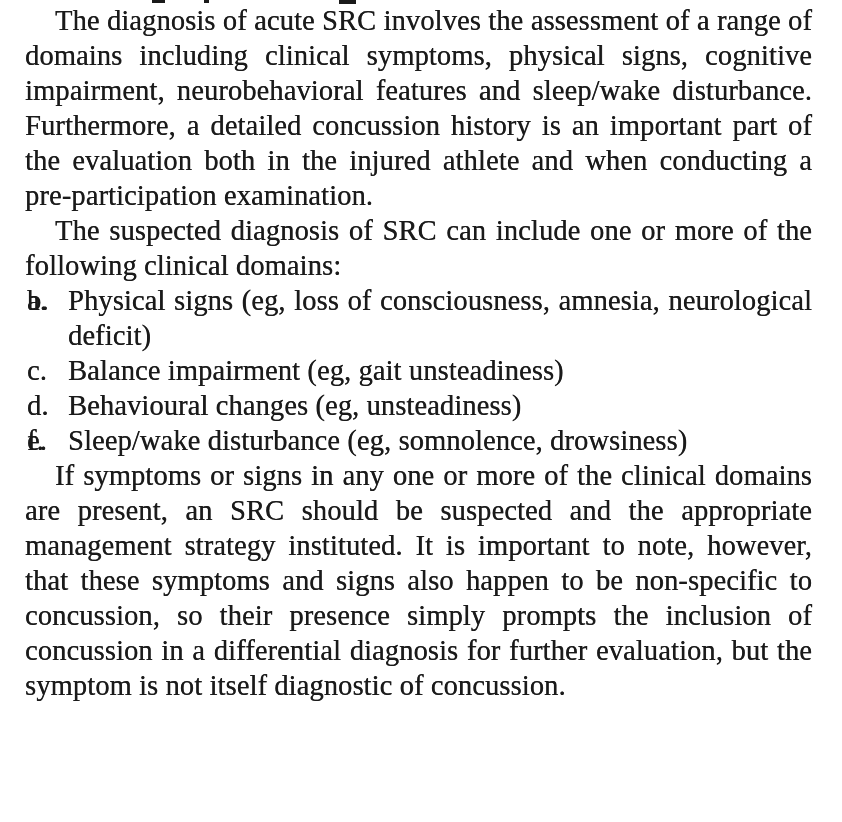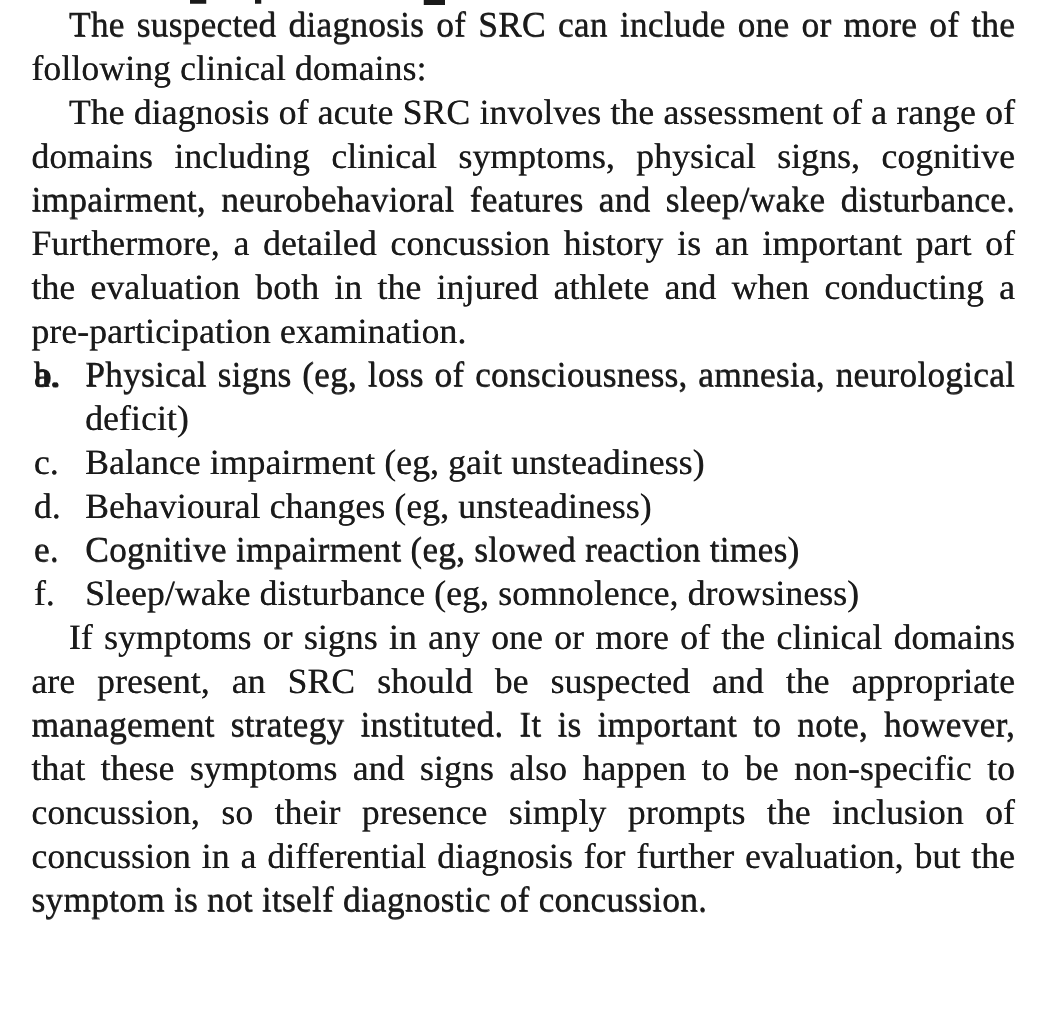--- a/index.html
+++ b/index.html
@@ -56,43 +56,42 @@
 </style>
 </head>
 <body>
 
 <div class="remnant remnant-1"></div>
 <div class="remnant remnant-2"></div>
 <div class="remnant remnant-3"></div>
 
 <div class="page">
 
+  <p class="body-para">The diagnosis of acute SRC involves the assessment of a range of domains including clinical symptoms, physical signs, cognitive impairment, neurobehavioral features and sleep/wake disturbance. Furthermore, a detailed concussion history is an important part of the evaluation both in the injured athlete and when conducting a pre-participation examination.</p>
+
   <p class="body-para">The suspected diagnosis of SRC can include one or more of the following clinical domains:</p>
-
-  <p class="body-para">The diagnosis of acute SRC involves the assessment of a range of domains including clinical symptoms, physical signs, cognitive impairment, neurobehavioral features and sleep/wake disturbance. Furthermore, a detailed concussion history is an important part of the evaluation both in the injured athlete and when conducting a pre-participation examination.</p>
 
   <ol class="clinical-list">
     <li class="list-item">
       <span class="list-marker">a.</span>
     </li>
     <li class="list-item">
       <span class="list-marker">b.</span>
       <span>Physical signs (eg, loss of consciousness, amnesia, neurological deficit)</span>
     </li>
     <li class="list-item">
       <span class="list-marker">c.</span>
       <span>Balance impairment (eg, gait unsteadiness)</span>
     </li>
     <li class="list-item">
       <span class="list-marker">d.</span>
       <span>Behavioural changes (eg, unsteadiness)</span>
     </li>
     <li class="list-item">
       <span class="list-marker">e.</span>
-      <span>Cognitive impairment (eg, slowed reaction times)</span>
     </li>
     <li class="list-item">
       <span class="list-marker">f.</span>
       <span>Sleep/wake disturbance (eg, somnolence, drowsiness)</span>
     </li>
   </ol>
 
   <p class="body-para">If symptoms or signs in any one or more of the clinical domains are present, an SRC should be suspected and the appropriate management strategy instituted. It is important to note, however, that these symptoms and signs also happen to be non-specific to concussion, so their presence simply prompts the inclusion of concussion in a differential diagnosis for further evaluation, but the symptom is not itself diagnostic of concussion.</p>
 
 </div>

